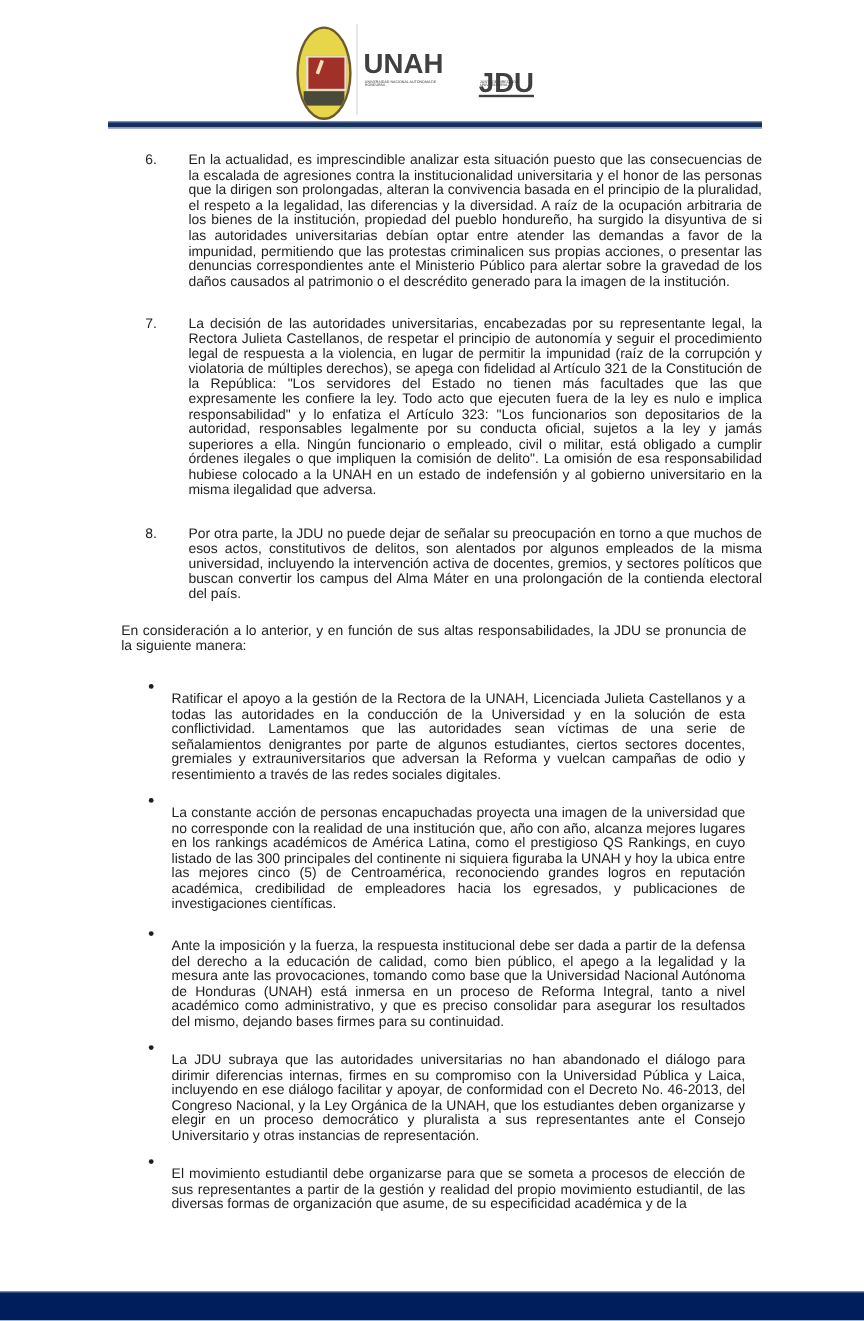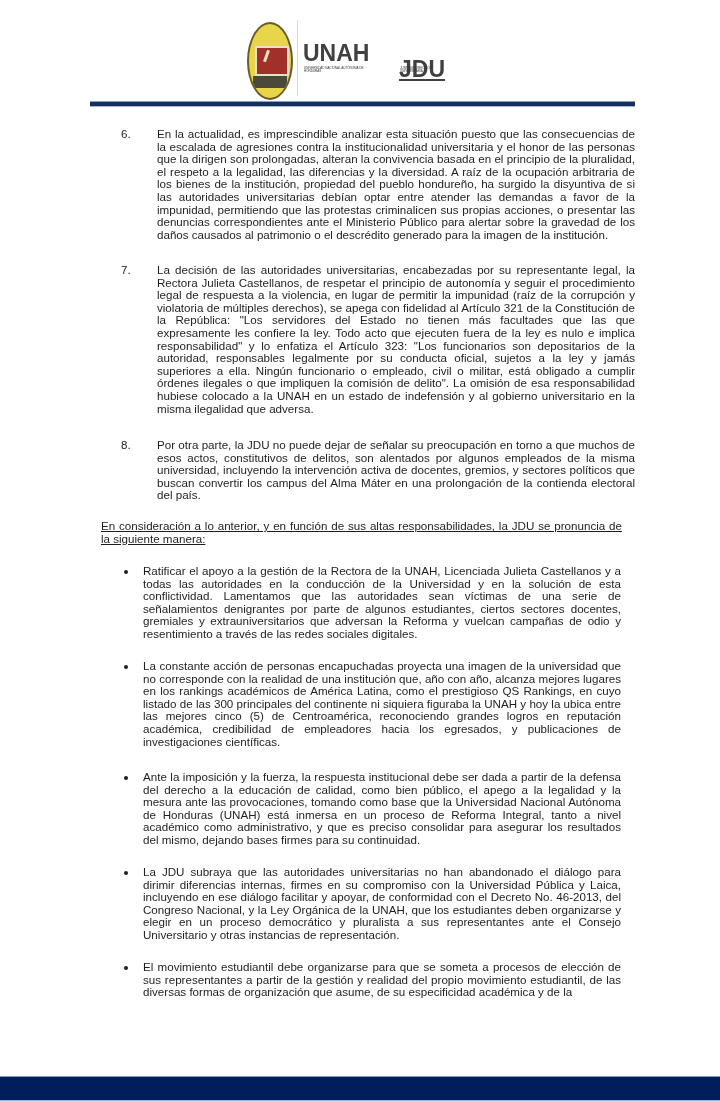--- a/index.html
+++ b/index.html
@@ -29,26 +29,26 @@
       position: absolute; left: 90px; top: 101px; width: 545px; height: 4px;
       background: #17305a; border-top: 1px solid #7ea0c8; border-bottom: 1px solid #9fb8d6;
     }
     .content {
       position: absolute; left: 0; top: 0; width: 720px;
       font-size: 11.6px; line-height: 12.6px;
     }
     .num-item { position: absolute; left: 121px; width: 500px; }
     .num-item .num { position: absolute; left: 0; top: 0; }
     .num-item .txt { position: absolute; left: 36px; width: 478px; text-align: justify; }
-    .para { position: absolute; left: 101px; width: 521px; text-align: justify; text-decoration: underline; }
+    .para { position: absolute; left: 101px; width: 521px; text-align: justify; }
     .bullet-item { position: absolute; left: 121px; width: 500px; }
     .bullet-item .dot {
       position: absolute; left: 3px; top: 5px; width: 4px; height: 4px; border-radius: 50%; background: #1e1e1e;
     }
-    .bullet-item .txt { position: absolute; left: 22px; width: 478px; text-align: justify; }
+    .bullet-item .txt { position: absolute; left: 22px; width: 478px; text-align: justify; margin-top: 12px; }
     .bottom-band {
       position: absolute; left: 0; top: 1076px; width: 720px; height: 23px;
       background: #001e5c; border-top: 1px solid #7ea0c8; border-bottom: 1px solid #9fb8d6;
     }
   </style>
 </head>
 <body>
 
 <div class="header">
   <div class="seal">

